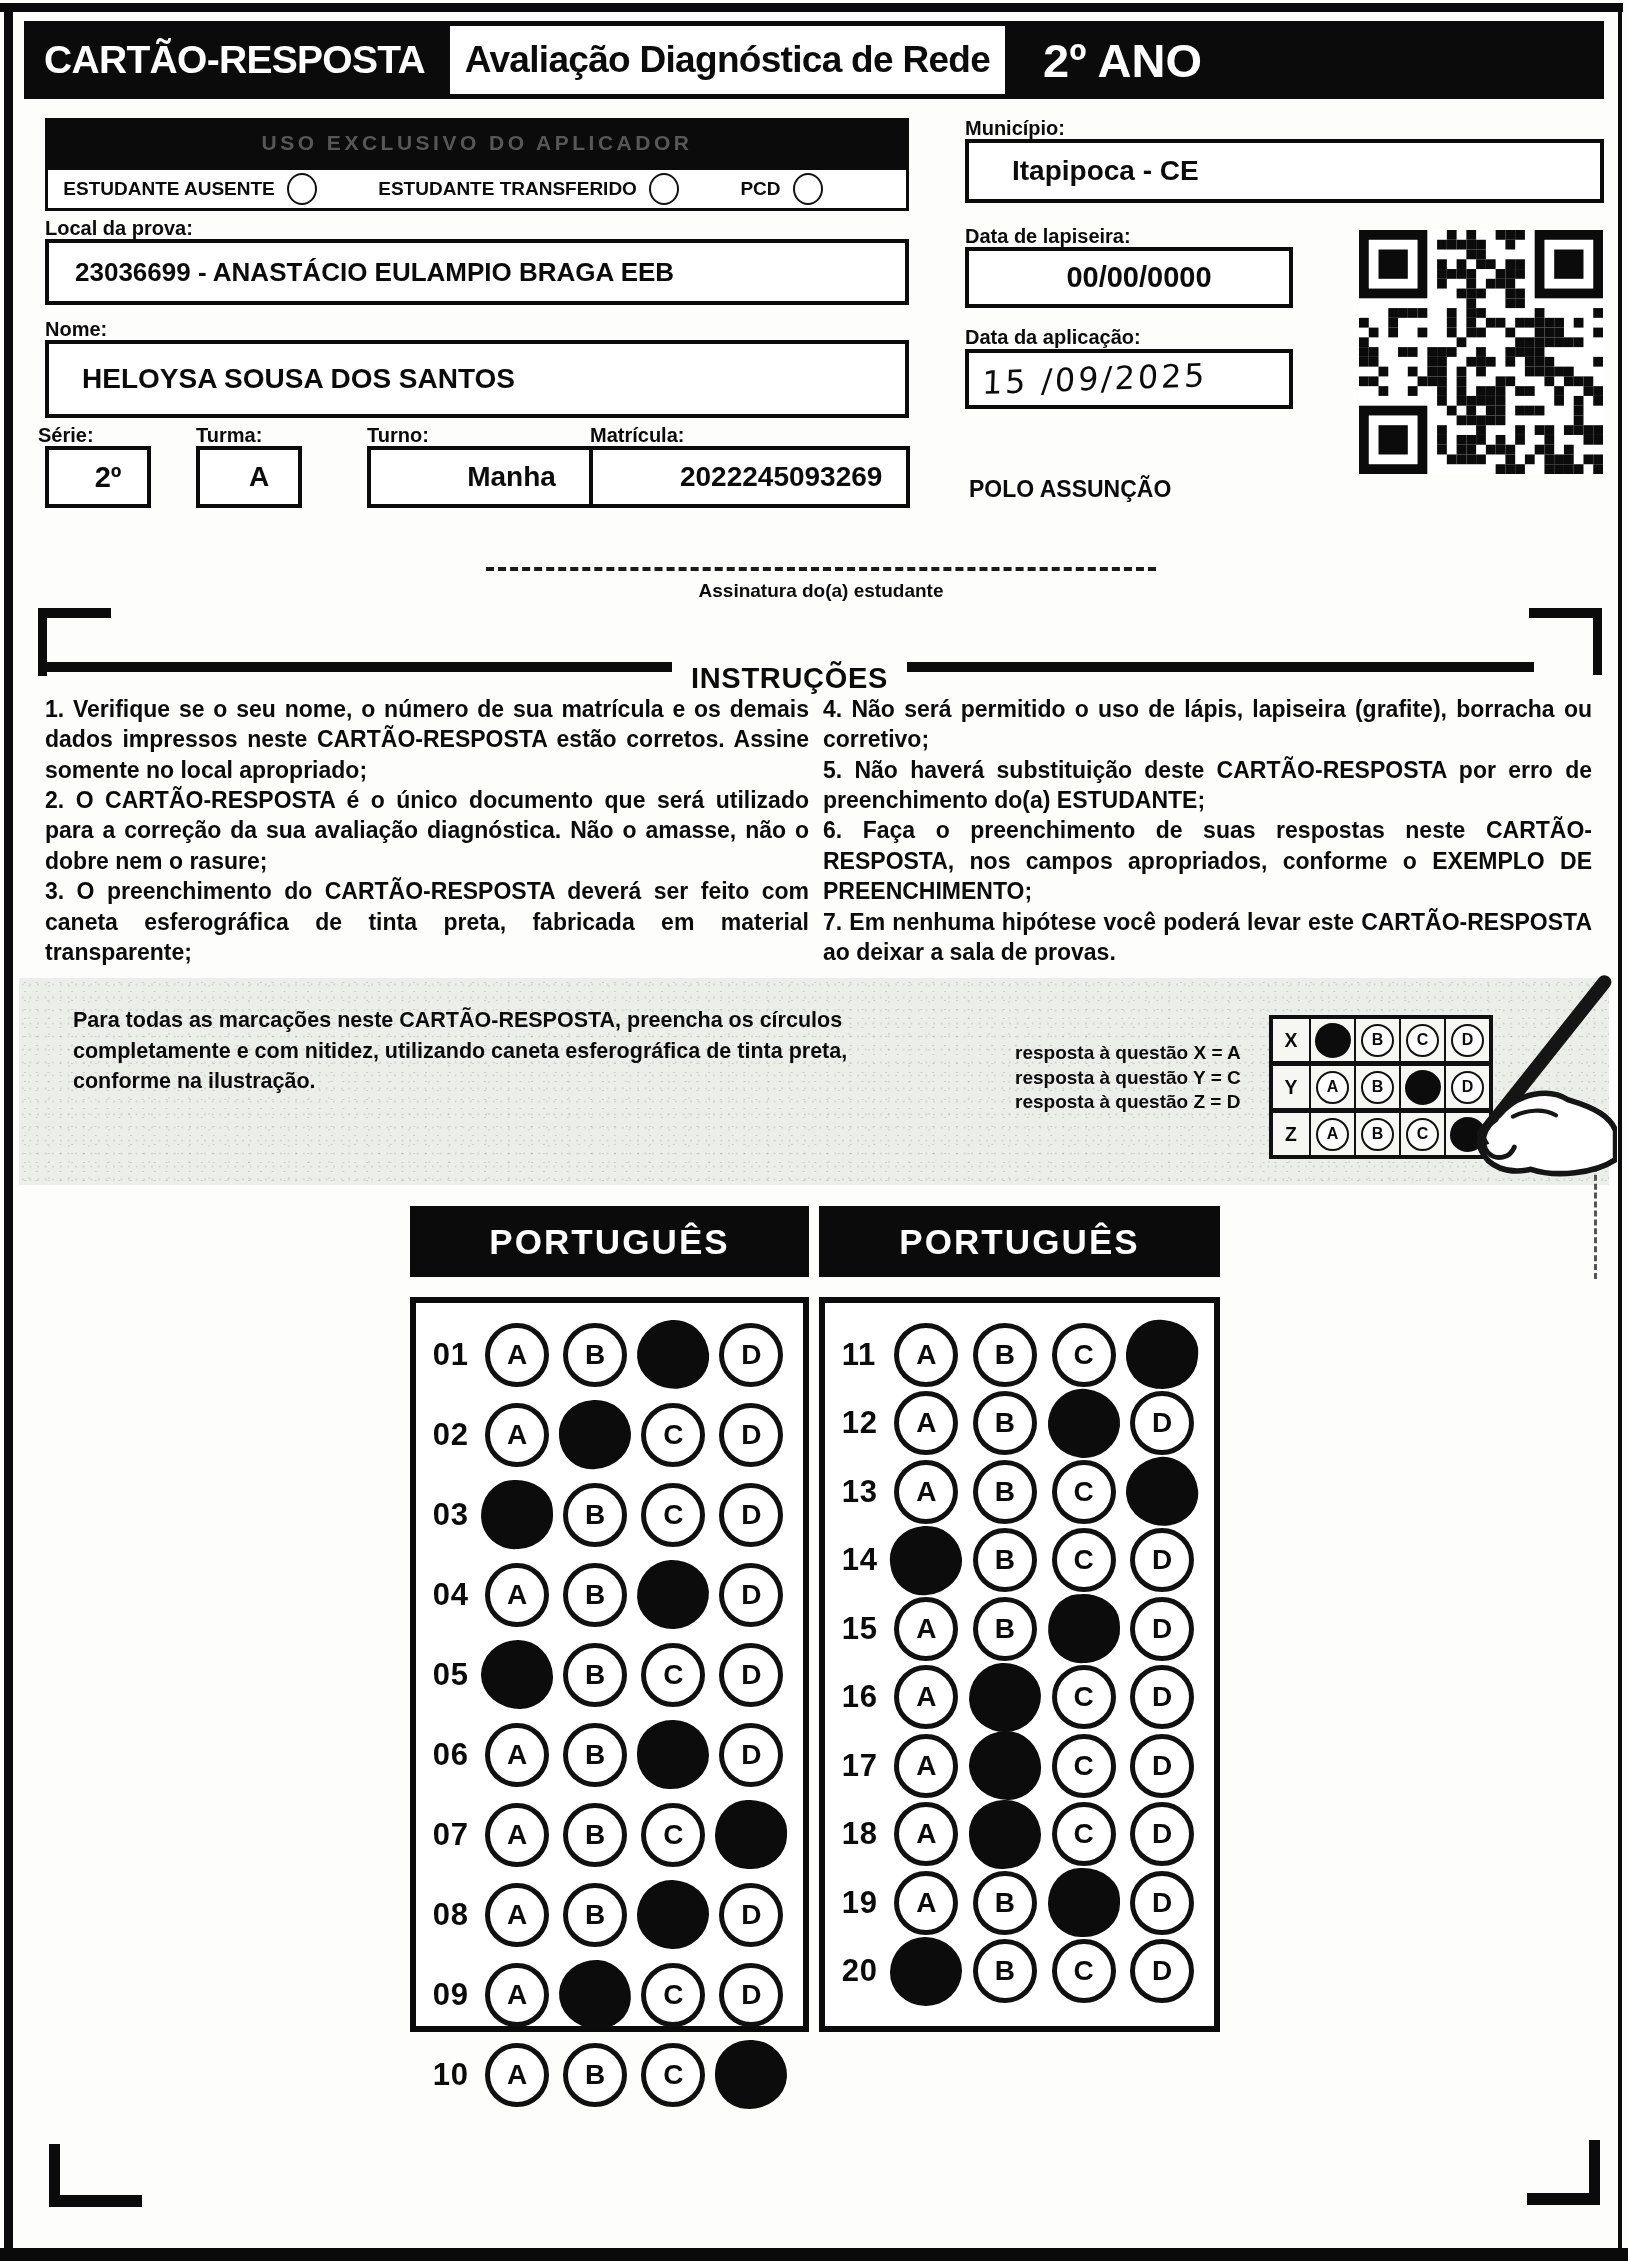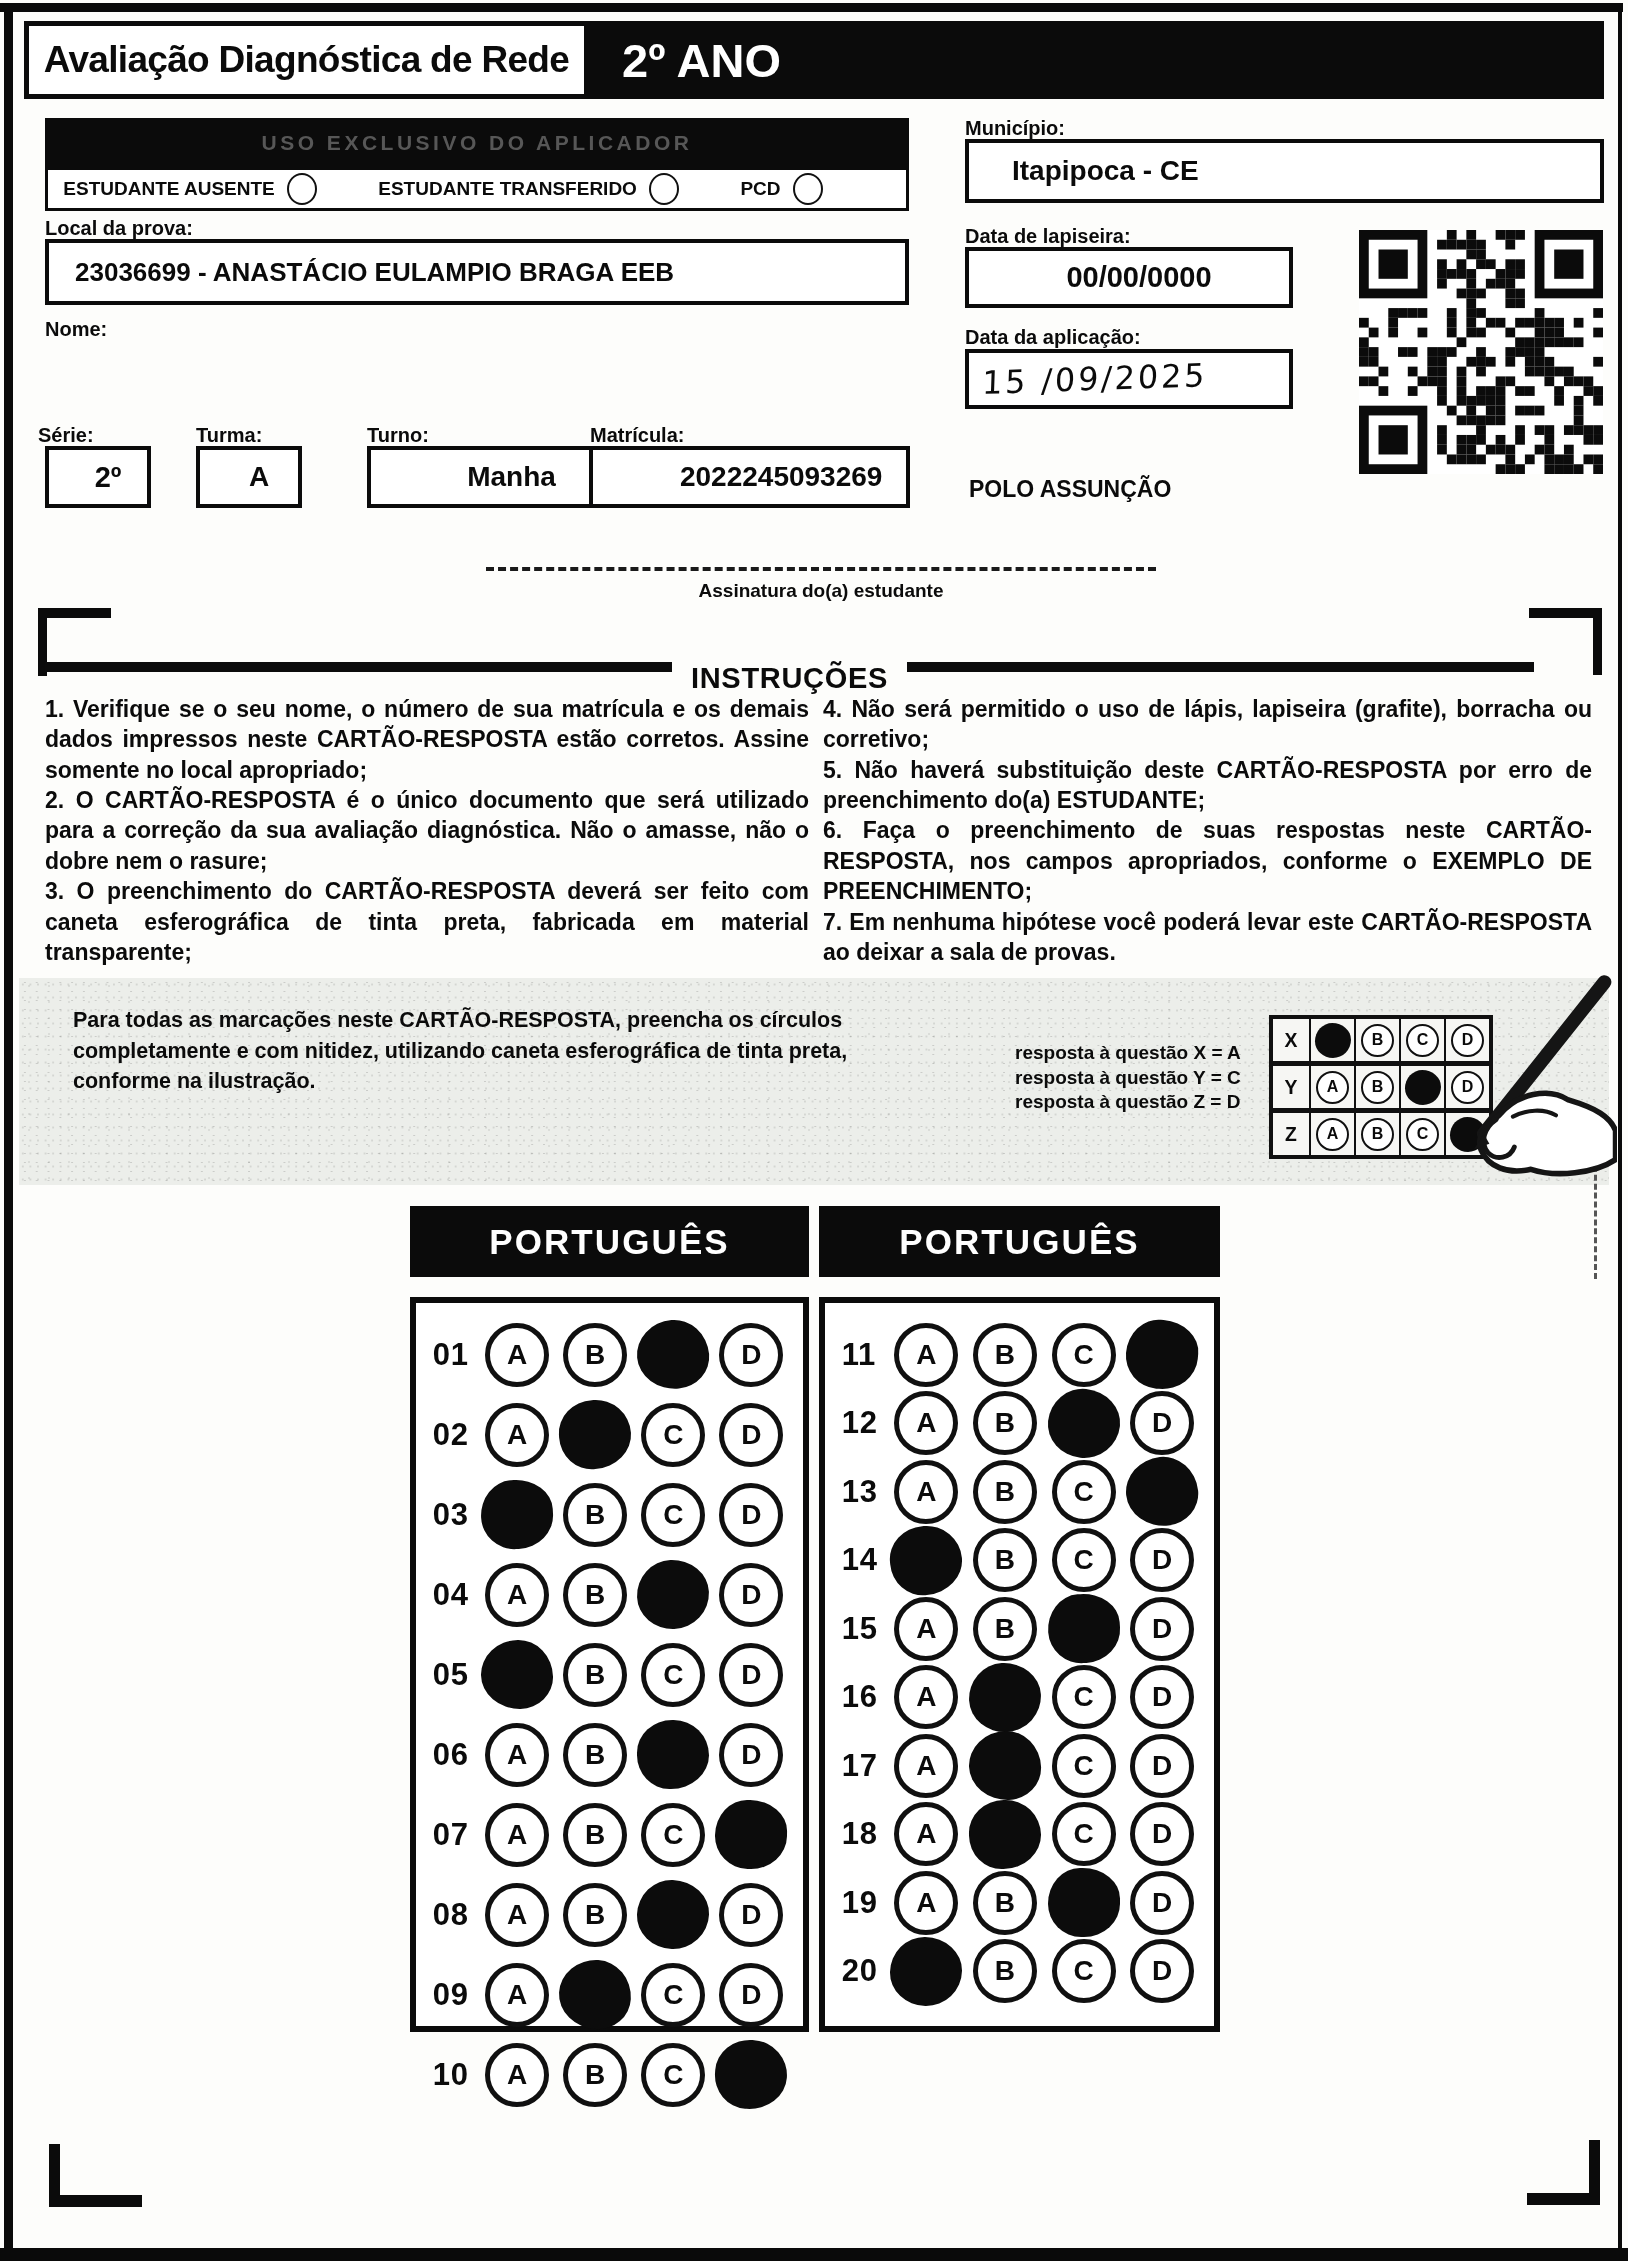--- a/index.html
+++ b/index.html
@@ -116,20 +116,21 @@
 </head>
 <body>
 
 <div id="page">
   <div class="abs" id="frame-top"></div>
   <div class="abs" id="frame-left"></div>
   <div class="abs" id="frame-right"></div>
   <div class="abs" id="frame-bottom"></div>
 
   <div class="abs" id="hdr">
+    <div class="hdr-black" id="hdr-card">CARTÃO-RESPOSTA</div>
     <div id="hdr-exam">Avaliação Diagnóstica de Rede</div>
     <div class="hdr-black" id="hdr-grade">2º ANO</div>
   </div>
 
   <div class="abs" id="uso-bar">
     <span>USO EXCLUSIVO DO APLICADOR</span>
   </div>
   <div class="abs" id="applicator-row">
       <div class="app-opt">
         <span class="app-label">ESTUDANTE AUSENTE</span>
@@ -143,20 +144,23 @@
         <span class="app-label">PCD</span>
         <span class="app-circle"></span>
       </div>
     </div>
 
   <div class="abs fld-label" id="local-label">Local da prova:</div>
   <div class="abs fld-box" id="local-box">
     <span>23036699 - ANASTÁCIO EULAMPIO BRAGA EEB</span>
   </div>
   <div class="abs fld-label" id="nome-label">Nome:</div>
+  <div class="abs fld-box" id="nome-box">
+    <span>HELOYSA SOUSA DOS SANTOS</span>
+  </div>
   <div class="abs fld-label" id="serie-label">Série:</div>
   <div class="abs fld-box" id="serie-box">
     <span>2º</span>
   </div>
   <div class="abs fld-label" id="turma-label">Turma:</div>
   <div class="abs fld-box" id="turma-box">
     <span>A</span>
   </div>
   <div class="abs fld-label" id="turno-label">Turno:</div>
   <div class="abs fld-box" id="turno-box">

